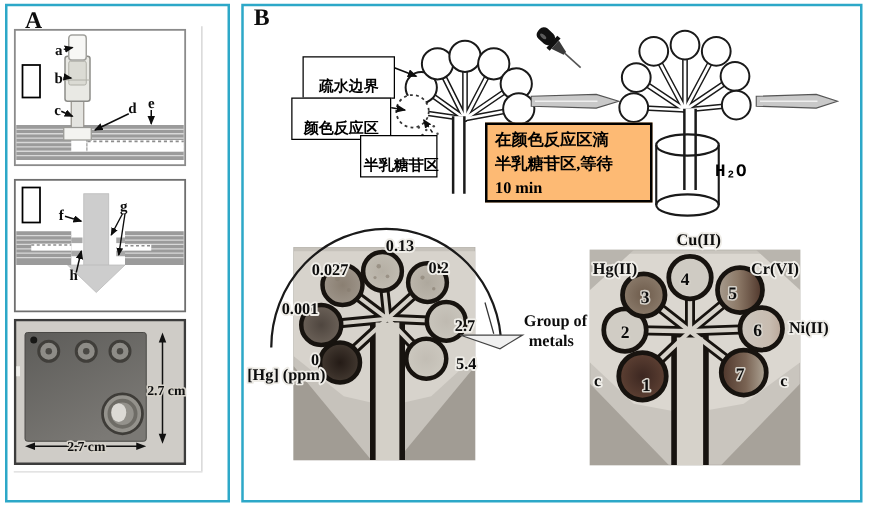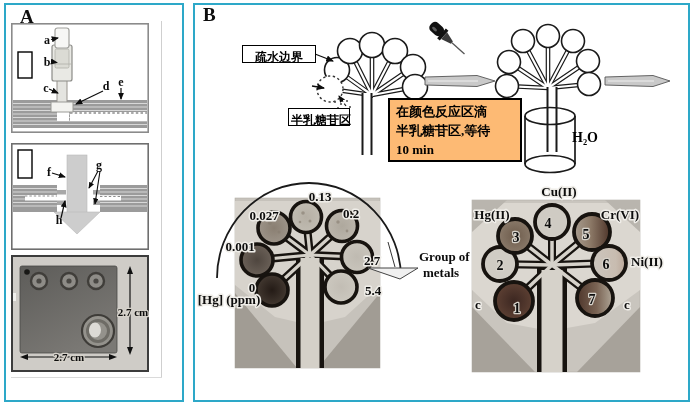--- a/index.html
+++ b/index.html
@@ -6,26 +6,26 @@
   .stage{position:relative;width:695px;height:406px;background:#ffffff;overflow:hidden;
          font-family:"Liberation Serif","DejaVu Serif",serif;}
   .panel{position:absolute;border:2px solid #2da8c8;background:#fff;box-sizing:border-box;}
   #panelA{left:4px;top:3px;width:180px;height:399px;}
   #panelB{left:193px;top:3px;width:497px;height:399px;}
   .plabel{position:absolute;font-weight:bold;font-size:19px;color:#0d0d0d;line-height:19px;}
   .absvg{position:absolute;}
   .shadow-v{position:absolute;width:1px;background:#cfcfcf;}
   .shadow-h{position:absolute;height:1px;background:#dadada;}
   .cnbox{position:absolute;border:1.5px solid #000;background:#fff;color:#000;
-         font-weight:bold;font-size:12px;line-height:14px;padding:4px 2px;
+         font-weight:bold;font-size:12px;line-height:14px;padding:16px 2px;
          text-align:center;white-space:nowrap;box-sizing:border-box;}
   .instr{position:absolute;border:2px solid #000;background:#fdba74;color:#000;
          font-weight:bold;font-size:13px;line-height:19px;padding:2px 6px;box-sizing:border-box;}
   .h2o{position:absolute;font-weight:bold;font-size:14px;color:#000;
-       font-family:Liberation Serif, serif;}
+       font-family:Liberation Mono, monospace;}
   .t{font-family:"Liberation Serif","DejaVu Serif",serif;font-weight:bold;fill:#0d0d0d;}
   .halo{paint-order:stroke;stroke:#efede8;stroke-width:3px;stroke-linejoin:round;}
   .halo2{paint-order:stroke;stroke:#d6d2ca;stroke-width:2.5px;stroke-linejoin:round;}
 </style>
 </head>
 <body>
 
 <div class="stage">
 
   <div class="panel" id="panelA">
@@ -445,20 +445,21 @@
         <text class="t halo" x="297" y="214" text-anchor="middle">Hg(II)</text>
         <text class="t halo" x="364" y="191" text-anchor="middle">Cu(II)</text>
         <text class="t halo" x="425" y="214" text-anchor="middle">Cr(VI)</text>
         <text class="t halo" x="452" y="261" text-anchor="middle">Ni(II)</text>
         <text class="t halo" x="283" y="304" text-anchor="middle">c</text>
         <text class="t halo" x="432" y="304" text-anchor="middle">c</text>
       </g>
     </svg>
 
     <div class="cnbox" style="left:47px;top:40px;width:74px;height:18px;">疏水边界</div>
+    <div class="cnbox" style="left:38px;top:73px;width:80px;height:18px;">颜色反应区</div>
     <div class="cnbox" style="left:93px;top:103px;width:62px;height:18px;">半乳糖苷区</div>
     <div class="instr" style="left:193px;top:93px;width:134px;height:64px;">
       <div>在颜色反应区滴</div>
       <div>半乳糖苷区,等待</div>
       <div>10 min</div>
     </div>
     <div class="h2o" style="left:377px;top:125px;">H₂O</div>
   </div>
 </div>
 

